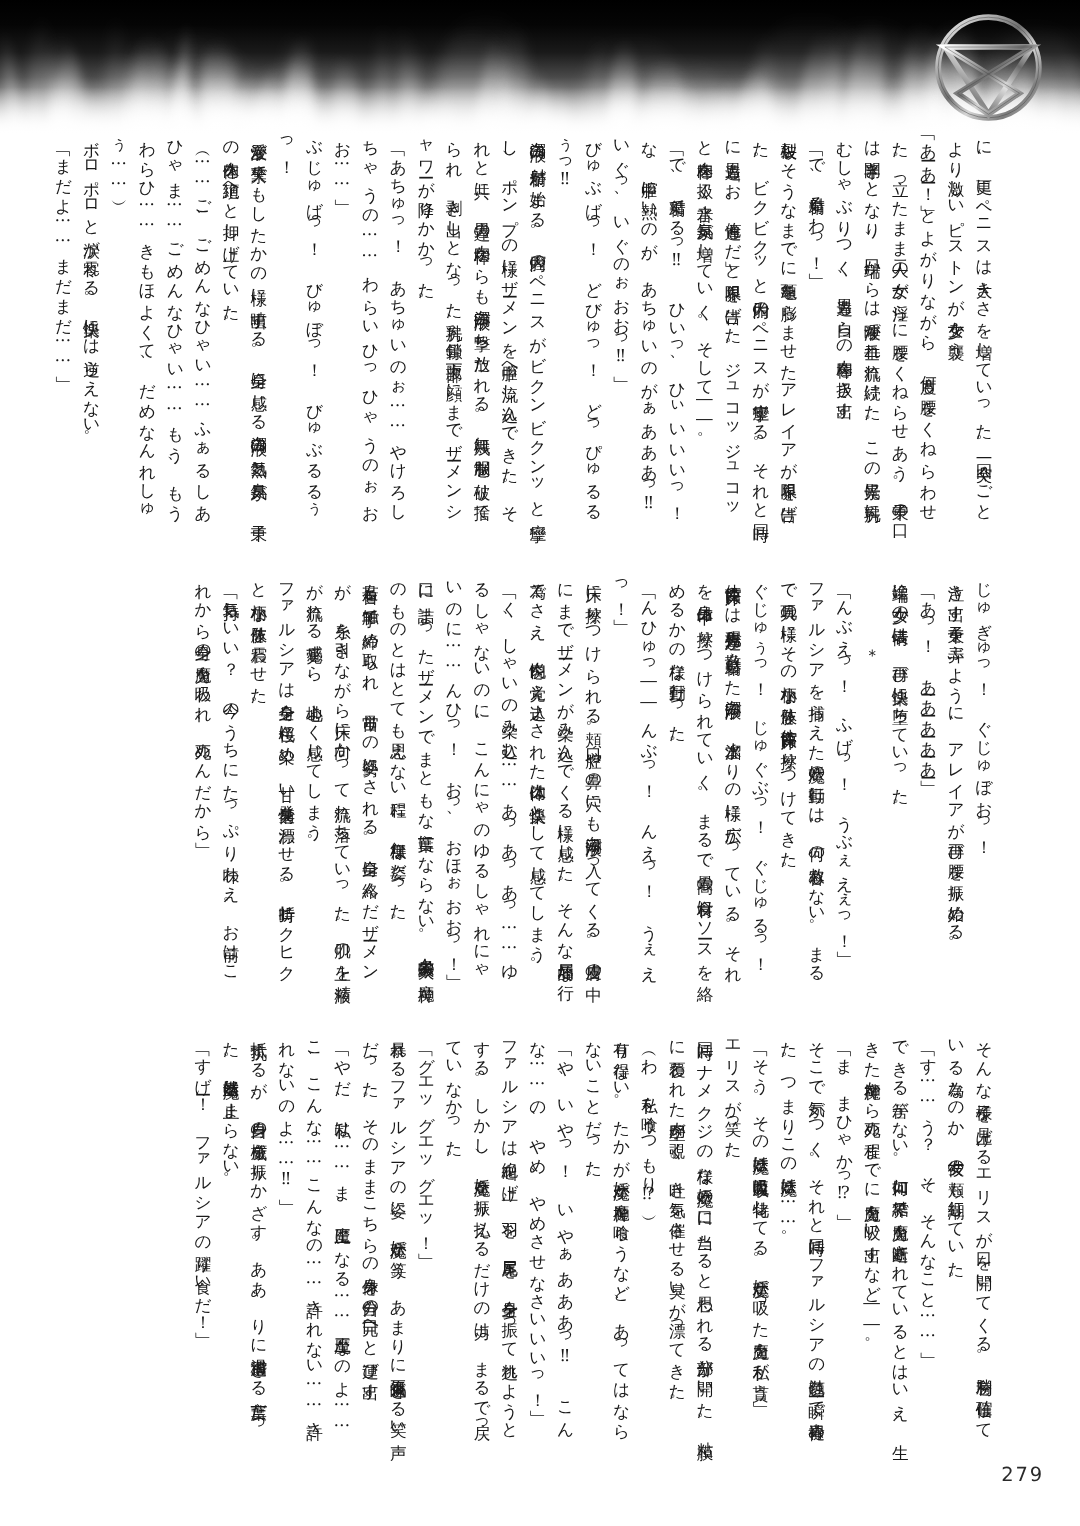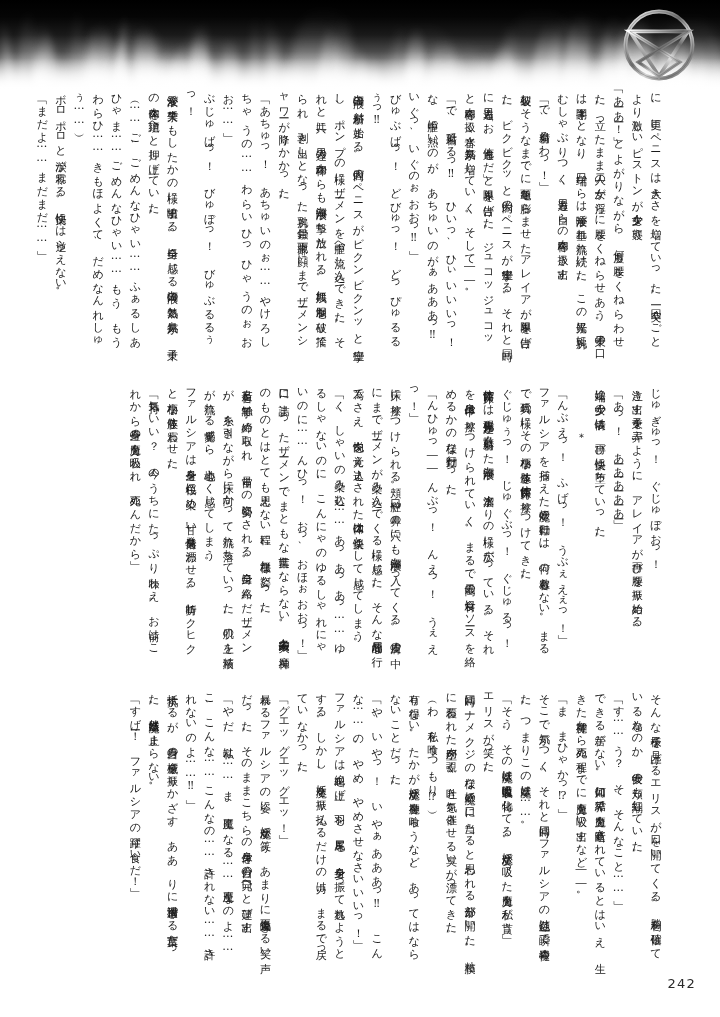--- a/index.html
+++ b/index.html
@@ -398,13 +398,13 @@
     <p class="noind">有り得ない。たかが妖魔が魔神を喰らうなど、あってはならないことだった。</p>
     <p class="">「や、いやっ！ いやぁあああっ‼ こんな……の、やめ、やめさせなさいいいっ！」</p>
     <p class="noind">ファルシアは絶叫を上げ、羽を、尻尾を、全身を振って逃れようとする。しかし、妖魔を振り払えるだけの力は、まるで戻っていなかった。</p>
     <p class="">「グエッグエッグエッ！」</p>
     <p class="noind">暴れるファルシアの姿に、妖魔が笑う。あまりに不気味過ぎる笑い声だった。そのままこちらの身体を自分の口元へと運び出す。</p>
     <p class="">「やだ、私は……ま、魔王になる……魔王なのよ……こ、こんな……こんなの……許されない……許されないのよ……‼」</p>
     <p class="noind">抵抗するが、自身の権威を振りかざす。ああ、りに滑稽過ぎる言葉だった。当然妖魔は止まらない。</p>
     <p class="">「すげー！ ファルシアの躍り食いだ！」</p>
   </div>
 
-<div id="page-number">242</div>
+<div id="page-number">279</div>
 
 </body></html>

